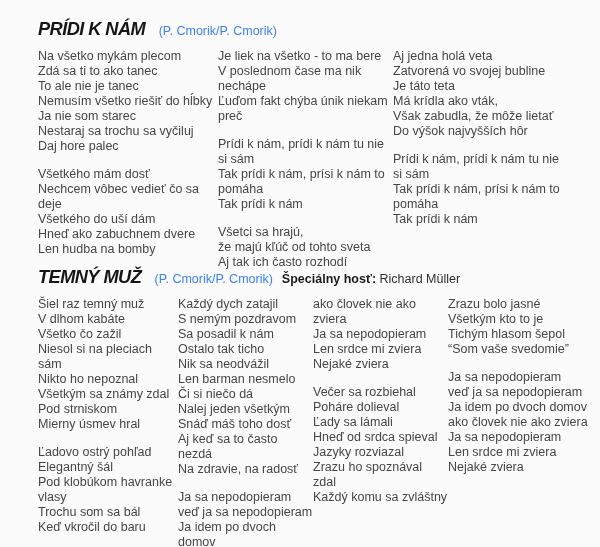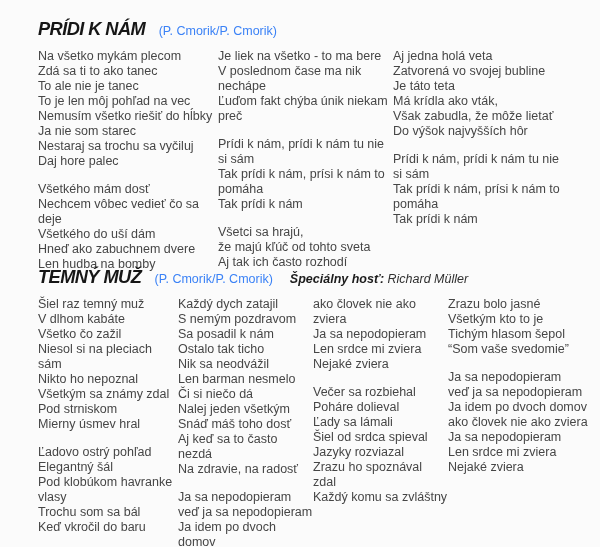--- a/index.html
+++ b/index.html
@@ -39,22 +39,20 @@
     transform: scaleX(0.96);
     transform-origin: left bottom;
   }
   .song-credits {
     font-size: 12.5px;
     color: #3b82f6;
   }
   .guest {
     font-size: 12.5px;
     color: #2f2f2f;
-    margin-left: 8px;
-    font-style: italic;
   }
   .guest-label {
     font-weight: 700;
     color: #1c1c1c;
   }
   .columns {
     display: flex;
   }
   .col { flex: 0 0 auto; }
   #song-0 .col:nth-child(1) { width: 180px; }
@@ -81,21 +79,20 @@
     <header class="song-header">
       <h1 class="song-title">PRÍDI K NÁM</h1>
       <span class="song-credits">(P. Cmorik/P. Cmorik)</span>
     </header>
     <div class="columns">
         <div class="col">
           <p class="stanza">
             <span class="line">Na všetko mykám plecom</span>
             <span class="line">Zdá sa ti to ako tanec</span>
             <span class="line">To ale nie je tanec</span>
-            <span class="line">To je len môj pohľad na vec</span>
             <span class="line">Nemusím všetko riešiť do hĺbky</span>
             <span class="line">Ja nie som starec</span>
             <span class="line">Nestaraj sa trochu sa vyčiluj</span>
             <span class="line">Daj hore palec</span>
           </p>
           <p class="stanza">
             <span class="line">Všetkého mám dosť</span>
             <span class="line">Nechcem vôbec vedieť čo sa deje</span>
             <span class="line">Všetkého do uší dám</span>
             <span class="line">Hneď ako zabuchnem dvere</span>
@@ -193,21 +190,21 @@
           <p class="stanza">
             <span class="line">ako človek nie ako zviera</span>
             <span class="line">Ja sa nepodopieram</span>
             <span class="line">Len srdce mi zviera</span>
             <span class="line">Nejaké zviera</span>
           </p>
           <p class="stanza">
             <span class="line">Večer sa rozbiehal</span>
             <span class="line">Poháre dolieval</span>
             <span class="line">Ľady sa lámali</span>
-            <span class="line">Šiel od srdca spieval</span>
+            <span class="line">Hneď od srdca spieval</span>
             <span class="line">Jazyky rozviazal</span>
             <span class="line">Zrazu ho spoznával</span>
             <span class="line">zdal</span>
             <span class="line">Každý komu sa zvláštny</span>
           </p>
         </div>
         <div class="col">
           <p class="stanza">
             <span class="line">Zrazu bolo jasné</span>
             <span class="line">Všetkým kto to je</span>

